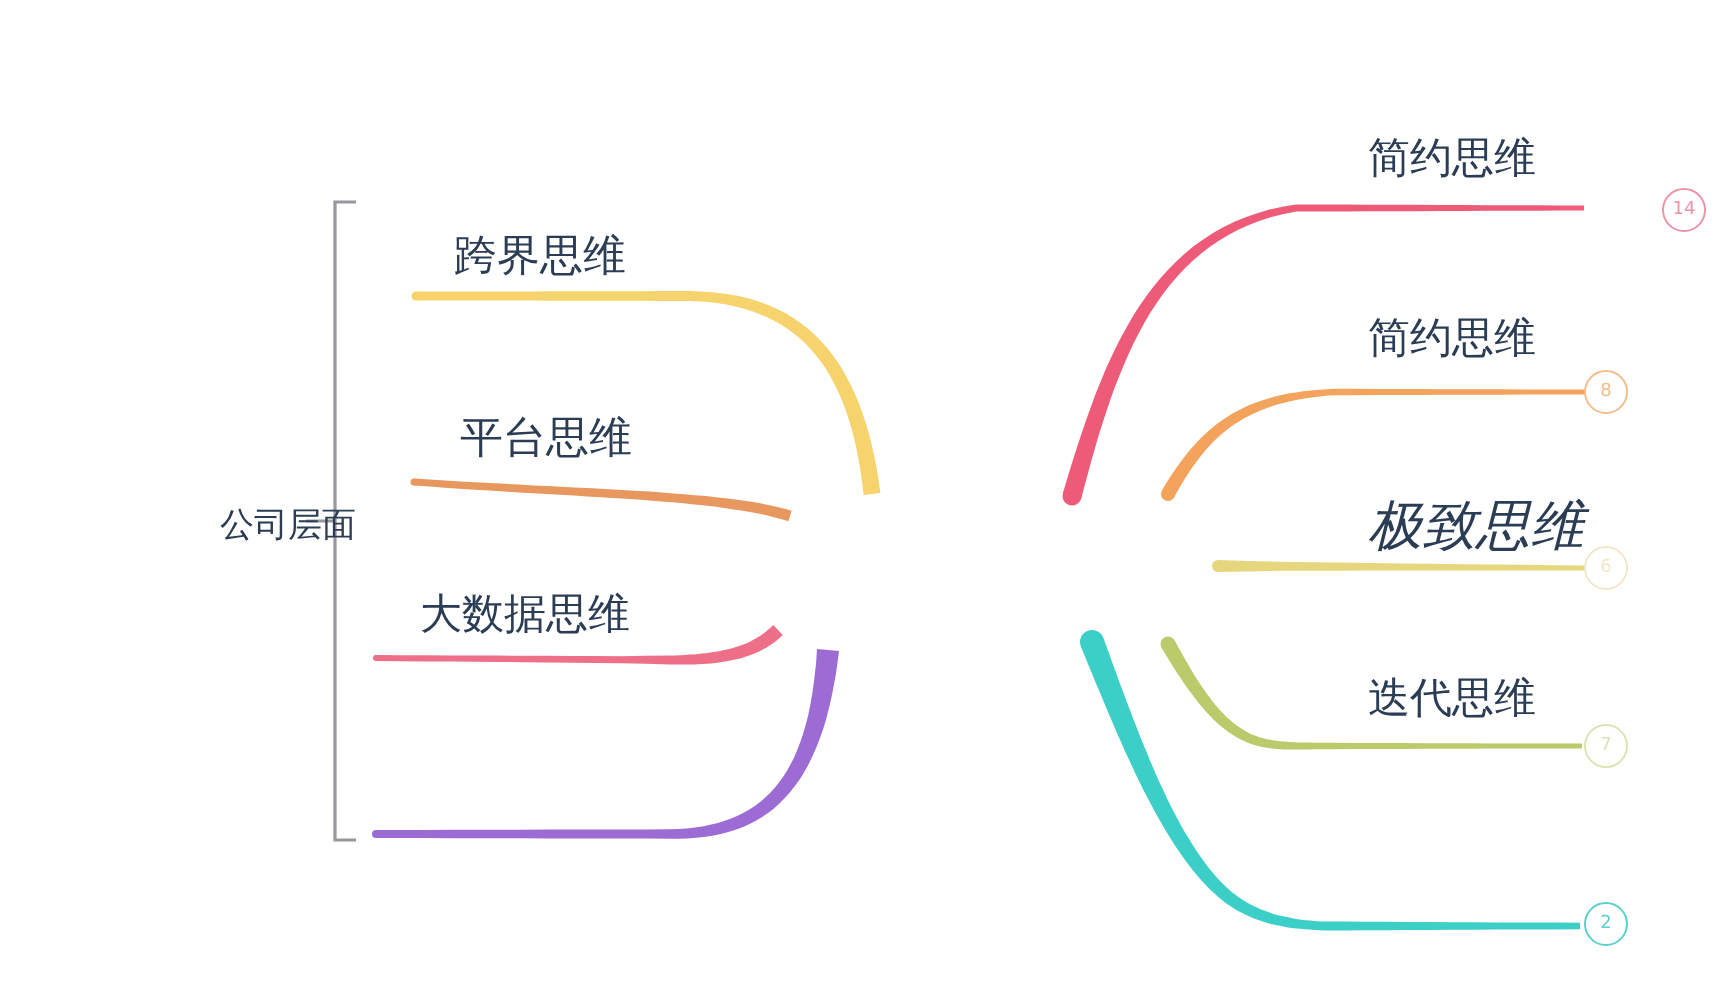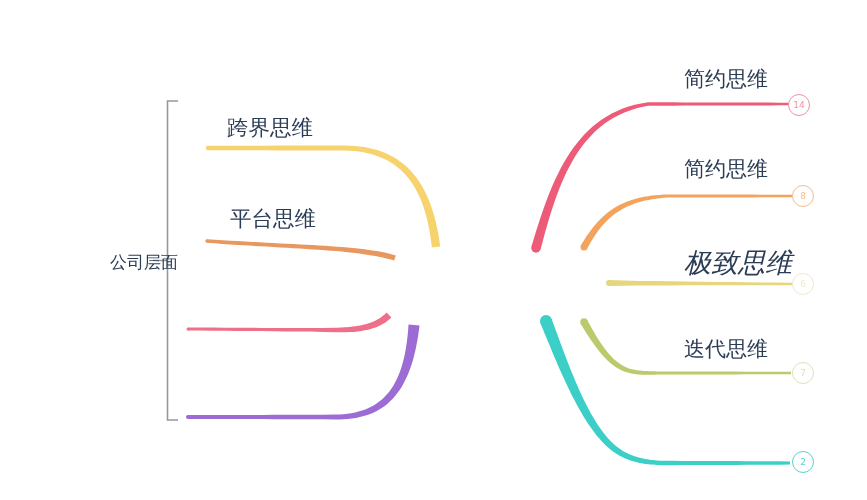--- a/index.html
+++ b/index.html
@@ -42,27 +42,28 @@
       <circle cx="584" cy="322" r="3.75" fill="#bbca6b"></circle>
       <path d="M540.4,323.2L542.3,327.7L544.1,332.2L546.0,336.7L547.8,341.2L549.7,345.6L551.5,350.0L553.3,354.4L555.2,358.7L557.0,363.0L558.8,367.2L560.7,371.4L562.5,375.6L564.4,379.6L566.3,383.7L568.1,387.6L570.0,391.5L571.9,395.4L573.9,399.1L575.8,402.8L577.8,406.5L579.8,410.0L581.8,413.5L583.8,416.9L585.9,420.2L587.9,423.4L590.1,426.5L592.2,429.6L594.4,432.5L596.6,435.4L598.9,438.1L601.2,440.7L603.6,443.2L605.0,444.7L606.4,446.0L607.8,447.3L609.3,448.6L610.7,449.8L612.2,451.0L613.7,452.1L615.3,453.1L616.8,454.1L618.4,455.1L620.0,456.0L621.7,456.8L623.3,457.6L625.0,458.4L626.7,459.1L628.5,459.8L630.3,460.4L632.1,461.0L634.0,461.6L635.9,462.1L637.8,462.5L639.8,462.9L641.8,463.3L643.8,463.7L645.9,464.0L648.1,464.2L650.2,464.4L652.5,464.6L654.8,464.8L657.1,465.0L659.5,465.1L662.0,465.2L672.7,465.2L683.3,465.1L694.0,465.1L704.7,465.0L715.3,465.0L726.0,464.9L736.7,464.9L747.3,464.8L758.0,464.8L768.7,464.7L779.3,464.7L790.0,464.6L790.0,461.4L779.3,461.3L768.7,461.3L758.0,461.2L747.3,461.2L736.7,461.1L726.0,461.1L715.3,461.0L704.7,461.0L694.0,460.9L683.3,460.9L672.7,460.8L662.0,460.8L659.7,460.7L657.4,460.5L655.1,460.3L652.9,460.1L650.8,459.9L648.7,459.6L646.7,459.2L644.7,458.8L642.7,458.4L640.9,458.0L639.0,457.6L637.2,457.1L635.5,456.5L633.8,455.9L632.1,455.3L630.5,454.7L628.9,454.0L627.4,453.3L625.8,452.5L624.4,451.7L622.9,450.9L621.5,450.0L620.1,449.1L618.7,448.1L617.4,447.1L616.0,446.1L614.7,445.0L613.4,443.8L612.2,442.6L610.9,441.4L609.7,440.1L608.4,438.8L606.3,436.3L604.2,433.7L602.2,431.0L600.2,428.3L598.2,425.4L596.3,422.4L594.4,419.3L592.5,416.2L590.6,412.9L588.8,409.5L587.0,406.1L585.2,402.6L583.4,399.0L581.7,395.3L579.9,391.5L578.2,387.7L576.5,383.8L574.8,379.8L573.2,375.8L571.5,371.7L569.8,367.6L568.2,363.4L566.5,359.1L564.9,354.8L563.2,350.5L561.6,346.0L559.9,341.6L558.3,337.1L556.6,332.6L555.0,328.0L553.3,323.4L551.6,318.8Z" fill="#3bcfc7"></path>
       <circle cx="546" cy="321" r="6" fill="#3bcfc7"></circle>
       <path d="M178,101 H167.5 V420 H178 M167.5,260.5 H153" stroke="#97979d" stroke-width="1.6" fill="none"></path>
     </svg>
 
   <div class="group-label">公司层面</div>
 
   <div class="lbl l0">跨界思维</div>
   <div class="lbl l1">平台思维</div>
+  <div class="lbl l2">大数据思维</div>
 
   <div class="lbl r0">简约思维</div>
   <div class="lbl r1">简约思维</div>
   <div class="lbl r2">极致思维</div>
   <div class="lbl r3">迭代思维</div>
 
-  <div class="badge b0" style="left: 788px; top: 94px; border: 1.2px solid rgb(236, 147, 167); color: rgb(236, 147, 167); text-align: right;">
+  <div class="badge b0" style="left: 831px; top: 94px; border: 1.2px solid rgb(236, 147, 167); color: rgb(236, 147, 167); text-align: right;">
       <span>14</span>
     </div>
   <div class="badge b1" style="left: 792px; top: 185px; border: 1.2px solid rgb(245, 188, 142); color: rgb(245, 188, 142);">
       <span>8</span>
     </div>
   <div class="badge b2" style="left: 792px; top: 273px; border: 1.2px solid rgb(240, 232, 201); color: rgb(240, 232, 201);">
       <span>6</span>
     </div>
   <div class="badge b3" style="left: 792px; top: 362px; border: 1.2px solid rgb(220, 228, 182); color: rgb(220, 228, 182);">
       <span>7</span>

